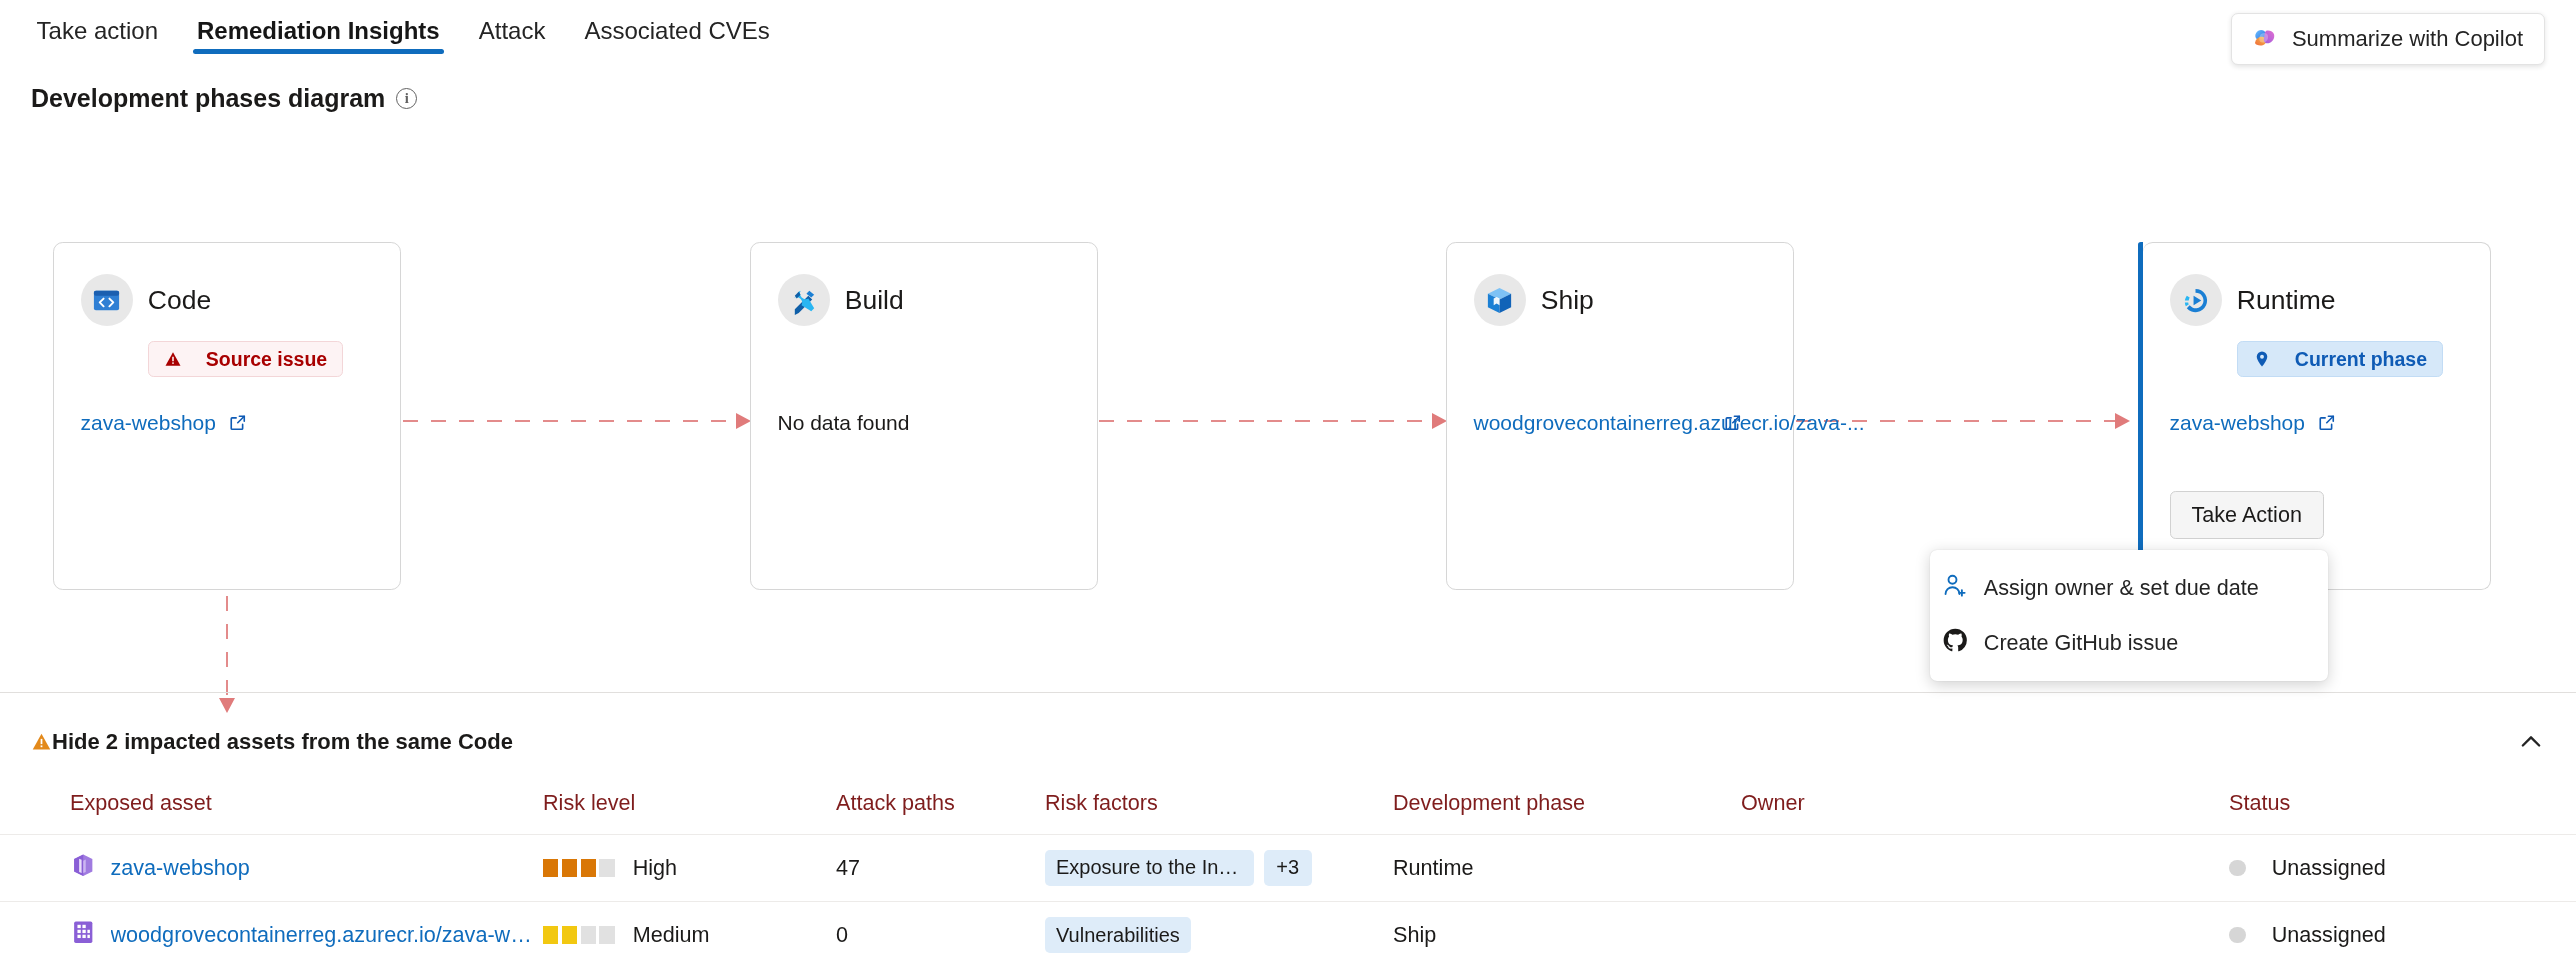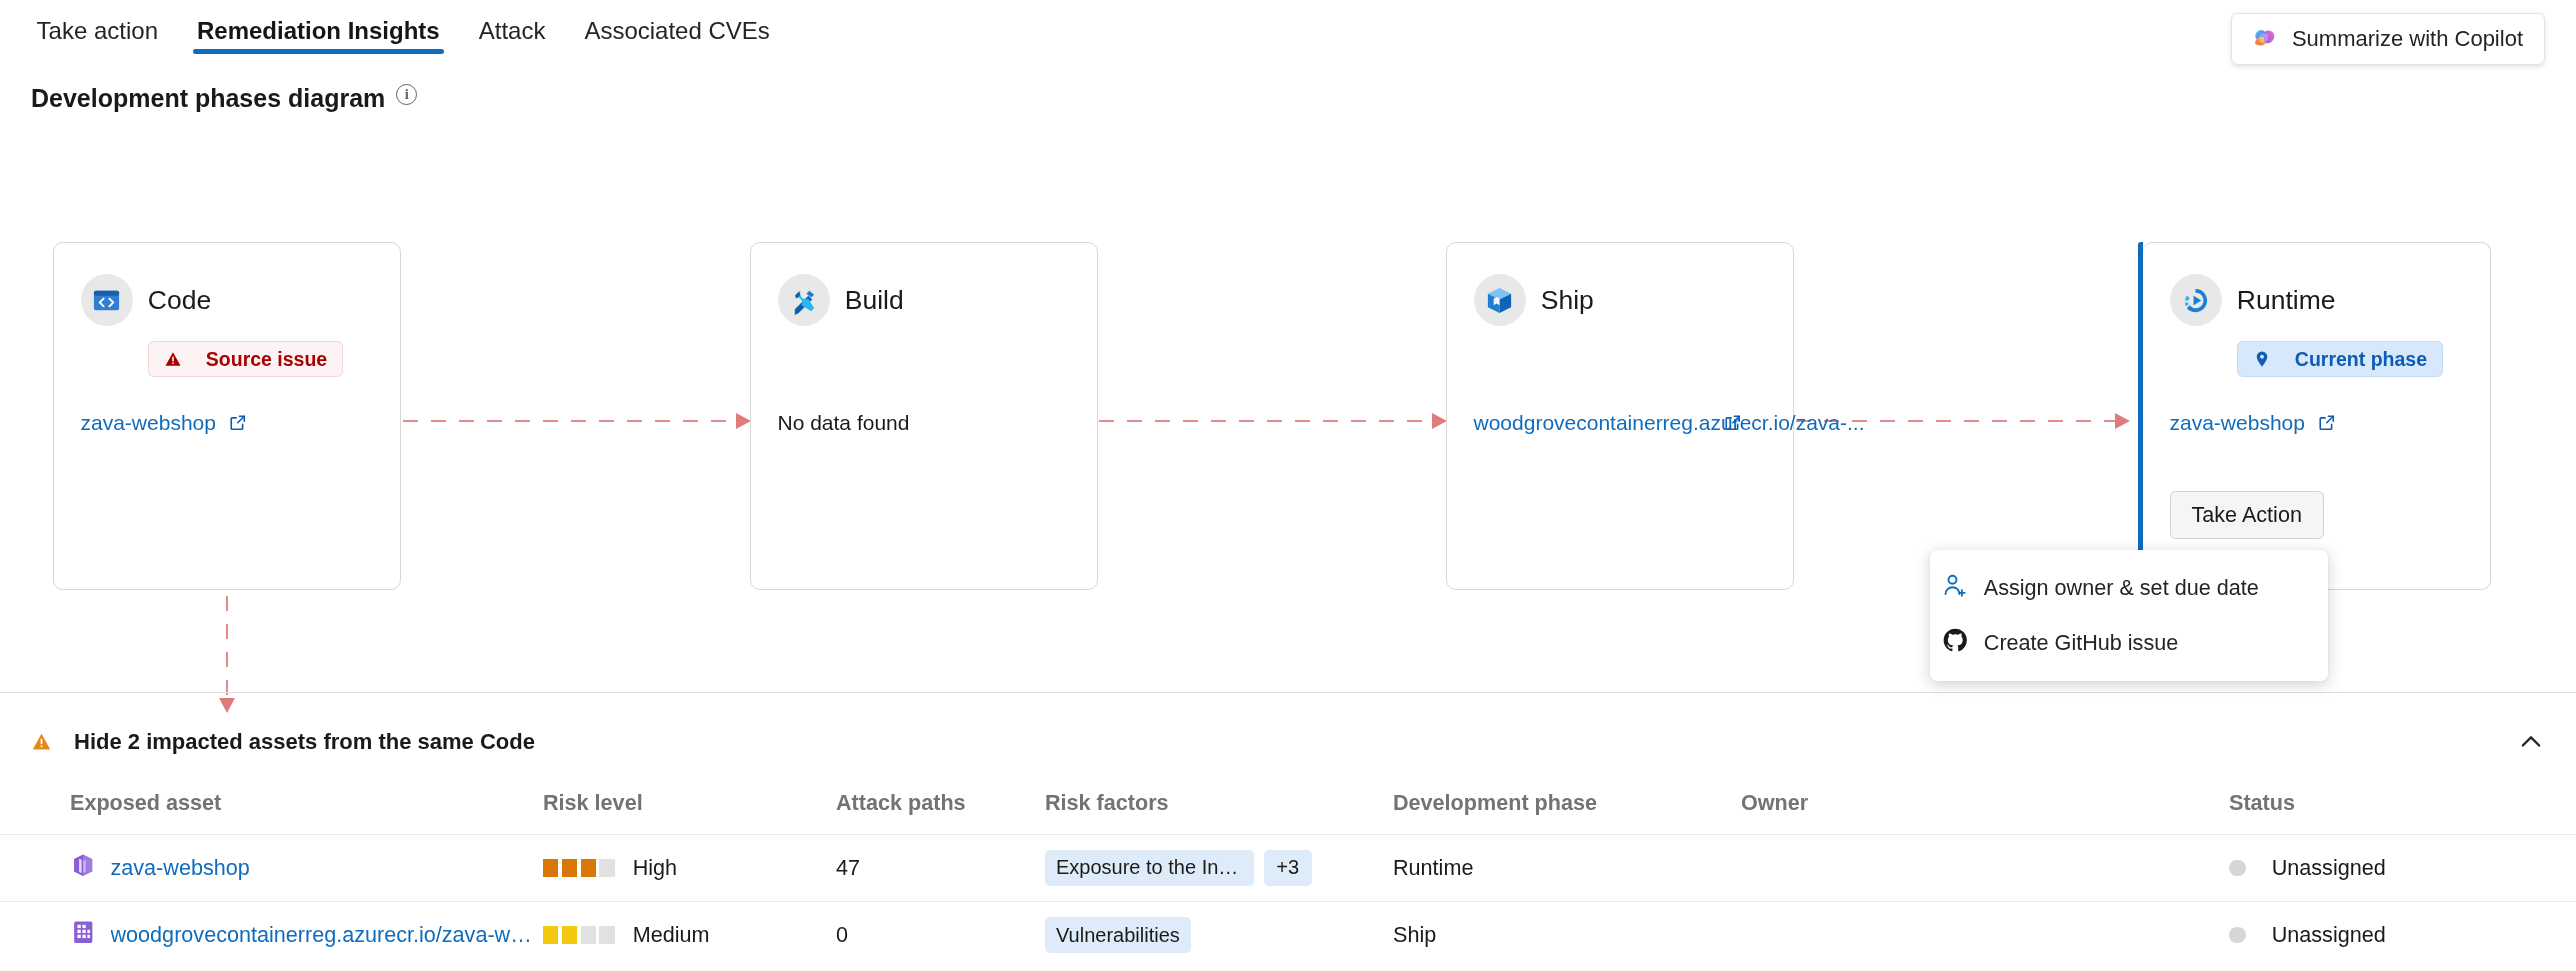--- a/index.html
+++ b/index.html
@@ -34,21 +34,21 @@
     height: 52px; display: flex; align-items: center; gap: 14px;
     padding: 0 21px; background: #ffffff; border: 0.7px solid #e3e3e3;
     border-radius: 7px; box-shadow: 0 1.4px 4.9px rgba(0,0,0,.11);
     font-size: 22px; color: #242424; cursor: pointer;
   }
   .copilot-glyph { width: 25px; height: 25px; display: block; }
 
   
   .section-title {
     position: absolute; left: 31px; top: 84px;
-    display: flex; gap: 11px;
+    display: flex; align-items: center; gap: 11px;
     font-size: 25px; font-weight: 700; color: #1b1a19;
   }
   .info-icon {
     width: 21px; height: 21px; border-radius: 50%;
     border: 1.4px solid #616161; color: #616161;
     font-size: 14.6px; line-height: 18px; text-align: center;
     font-family: "Liberation Serif", serif; font-weight: 700;
     display: inline-block; cursor: pointer;
   }
 
@@ -141,31 +141,31 @@
 
   
   .hr { position: absolute; left: 0; width: 100%; height: 1.4px; background: #e1dfdd; }
 
   
   .hide-row {
     position: absolute; left: 0; right: 0; top: 717px; height: 49px;
     display: flex; align-items: center; padding: 0 31px;
   }
   .hide-label {
-    display: flex; align-items: center; gap: 22px;
+    display: flex; align-items: center; gap: 0;
     font-size: 22px; font-weight: 700; color: #1b1a19; cursor: pointer;
   }
   .warn-tri { width: 21px; height: 21px; display: block; }
   .chevron-up { margin-left: auto; width: 28px; height: 28px; cursor: pointer; }
 
   
   table.assets { position: absolute; left: 0; top: 780px; width: 100%;
     border-collapse: collapse; table-layout: fixed; }
   table.assets th {
-    text-align: left; font-size: 21.6px; font-weight: 700; color: #737373;
+    text-align: left; font-size: 21.6px; font-weight: 400; color: #7f1d1d;
     padding: 9.8px 0 18px 0; vertical-align: bottom; margin-left: 32px;
   }
   table.assets td {
     font-size: 21.6px; color: #1b1a19; padding: 15.3px 0;
     border-top: 1.4px solid #edebe9; vertical-align: middle;
   }
   .col-asset  { width: 543px; padding-left: 70px !important; }
   .col-risk   { width: 293px; }
   .col-paths  { width: 209px; }
   .col-factors{ width: 348px; }

